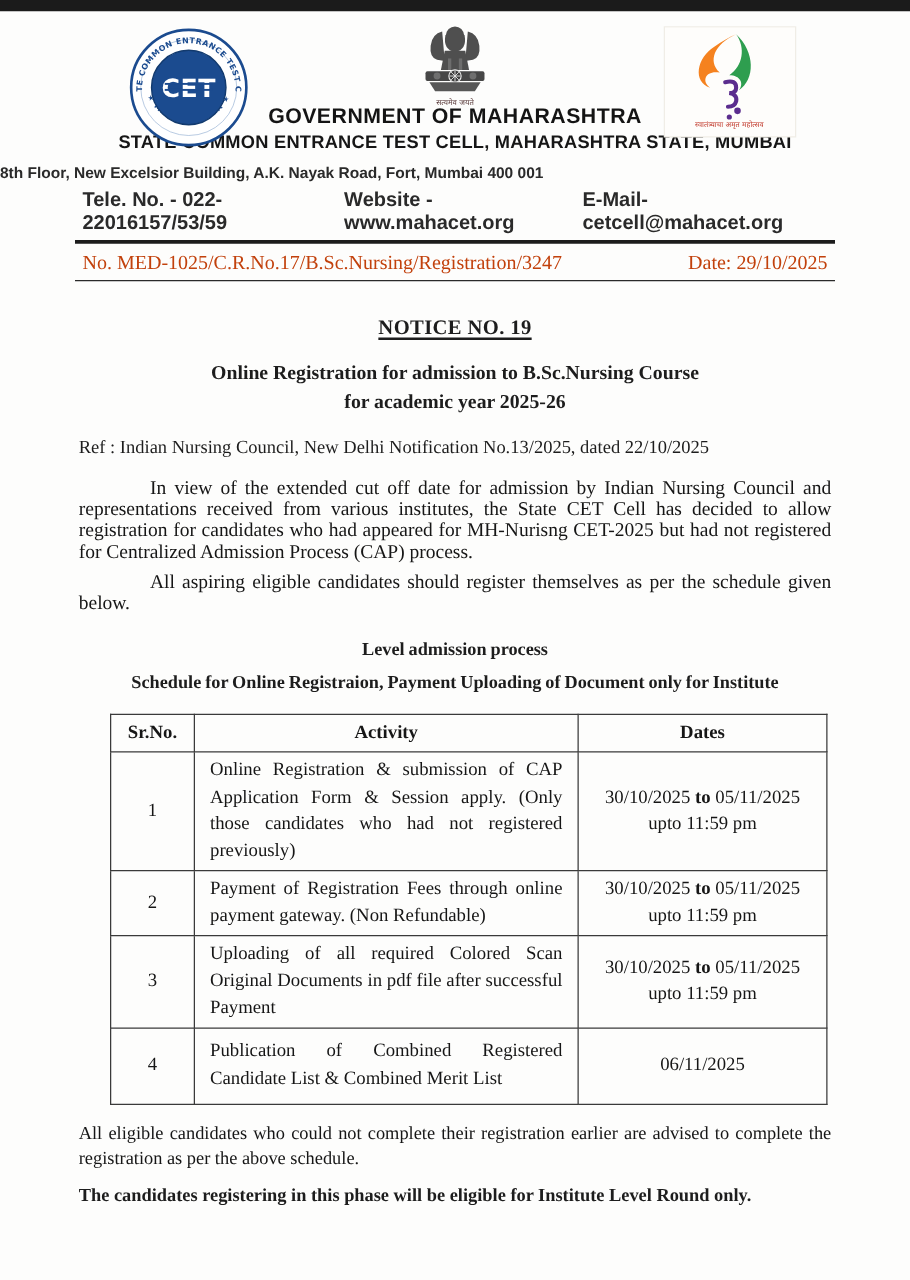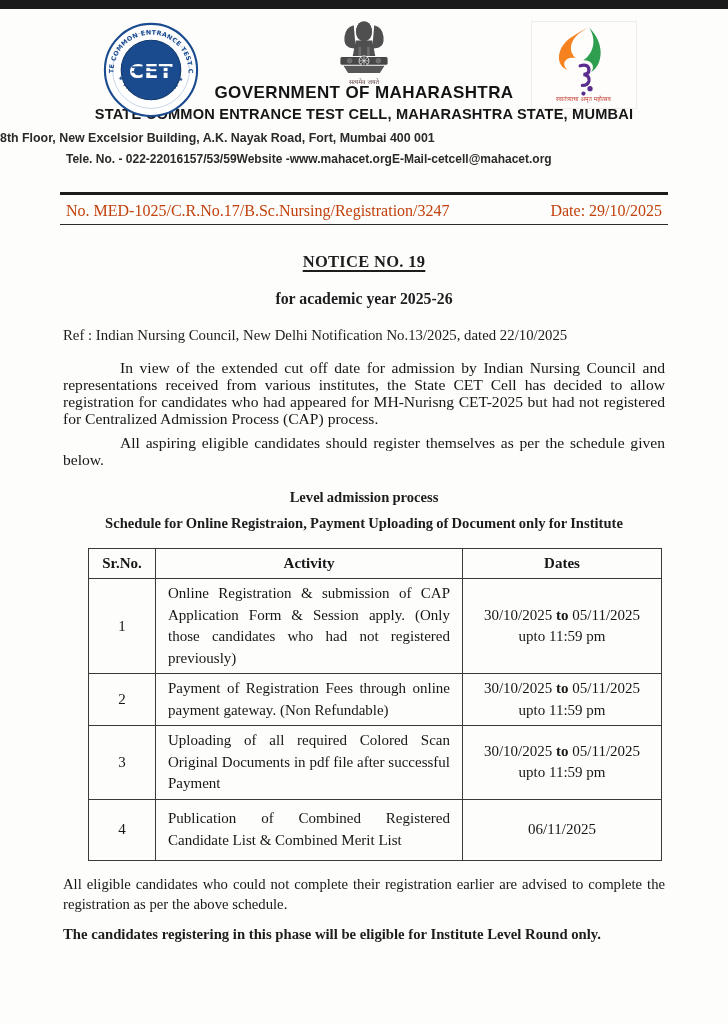--- a/index.html
+++ b/index.html
@@ -31,21 +31,21 @@
     margin-top: 3px; text-align: center;
     font-size: 14.6px; font-weight: 800; letter-spacing: 0.2px; color: #161616;
   }
   .address-line {
     margin-top: 9px; 
     font-size: 12.4px; font-weight: 600; color: #2a2a2a;
   }
   .contact-row {
     margin: 7px 66px 0 66px;
     display: flex; justify-content: flex-start;
-    font-size: 12px; font-weight: 600; color: #2a2a2a;
+    font-size: 16px; font-weight: 600; color: #2a2a2a;
   }
   
   .rule-thick { margin: 7px 60px 0 60px; border-top: 3.2px solid #1c1c1c; }
   .rule-thin  { margin: 4px 60px 0 60px; border-top: 1.6px solid #2a2a2a; }
   
   .ref-row {
     margin: 7px 66px 0 66px;
     display: flex; justify-content: space-between;
     font-size: 16px; color: #c2410c; gap: 16px;
   }
@@ -180,20 +180,21 @@
     <span>No.  MED-1025/C.R.No.17/B.Sc.Nursing/Registration/3247</span>
     <span>Date: 29/10/2025</span>
   </div>
 
   <div class="rule-thin"></div>
 
   <main class="content">
     <div class="notice-heading">NOTICE NO. 19</div>
 
     <div class="notice-title">
+      <div>Online Registration for admission to B.Sc.Nursing Course</div>
       <div>for academic year 2025-26</div>
     </div>
 
     <div class="reference-line">Ref : Indian Nursing Council, New Delhi Notification No.13/2025, dated 22/10/2025</div>
 
     <p class="body-para">In view of the extended cut off date for admission by Indian Nursing Council and representations received from various institutes, the State CET Cell has decided to allow registration for candidates who had appeared for MH-Nurisng CET-2025 but had not registered for Centralized Admission Process (CAP) process.</p>
     <p class="body-para second">All aspiring eligible candidates should register themselves as per the schedule given below.</p>
 
     <div class="schedule-heading">
       <div>Level admission process</div>

